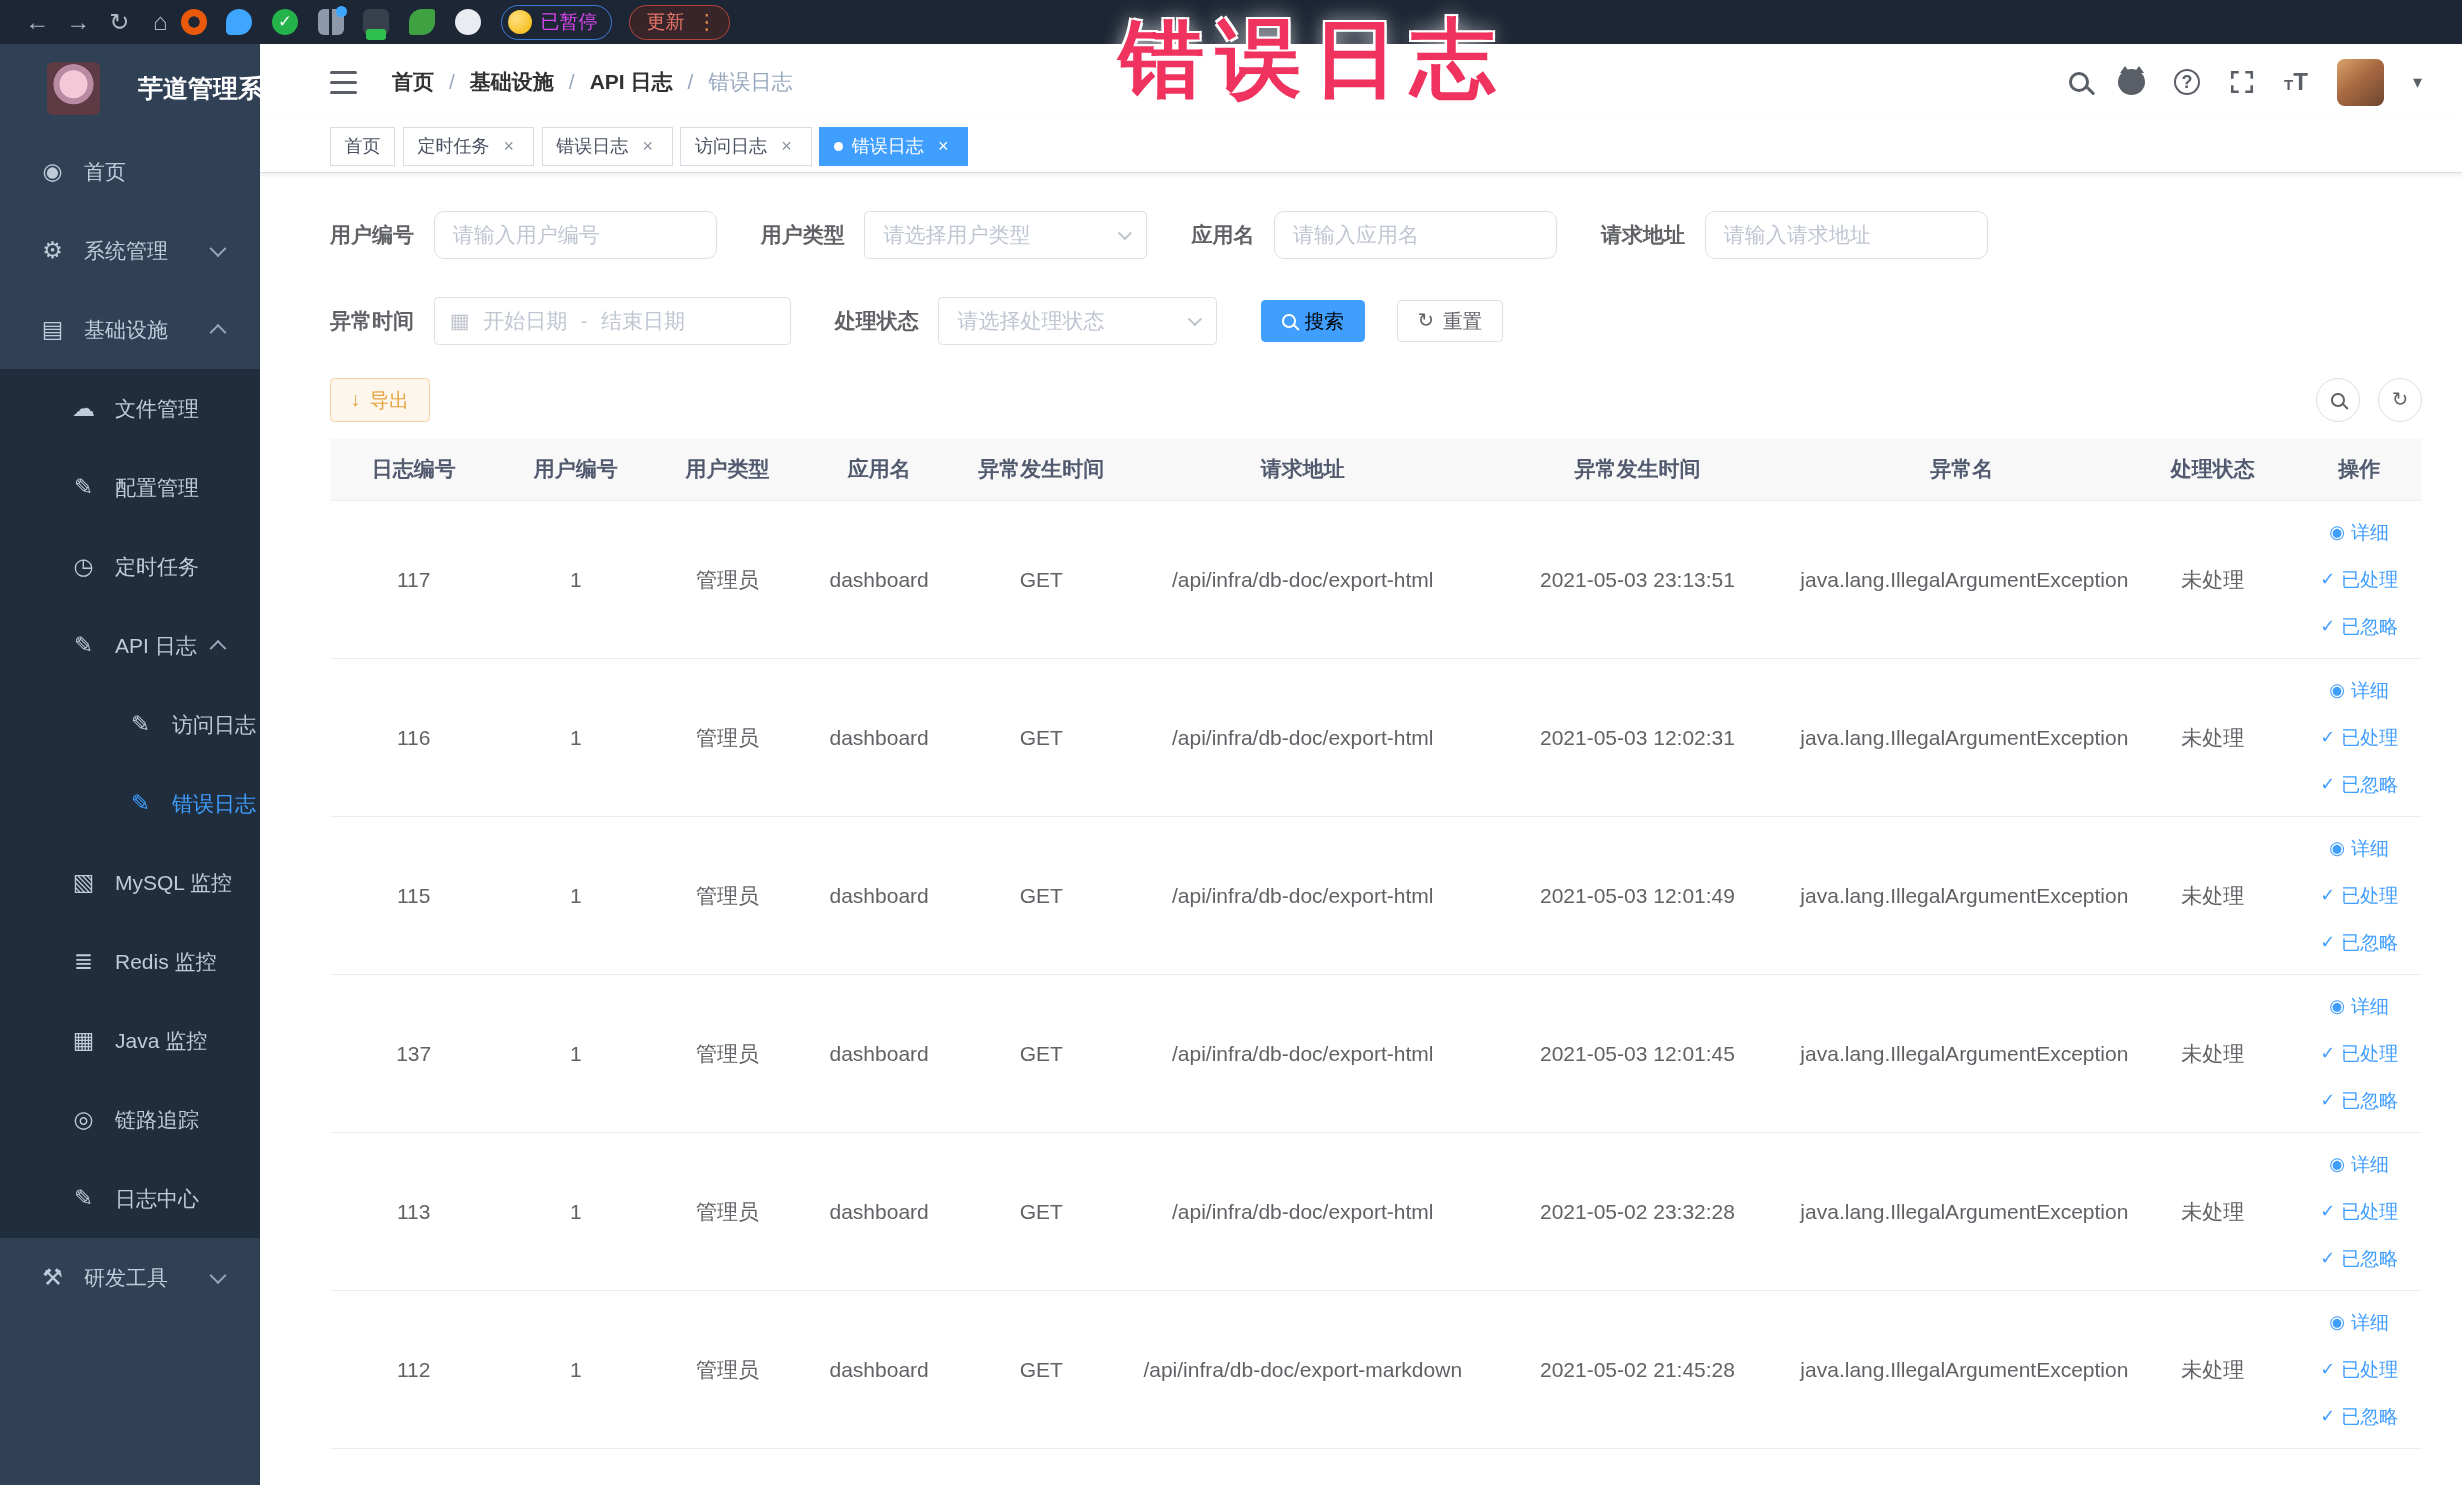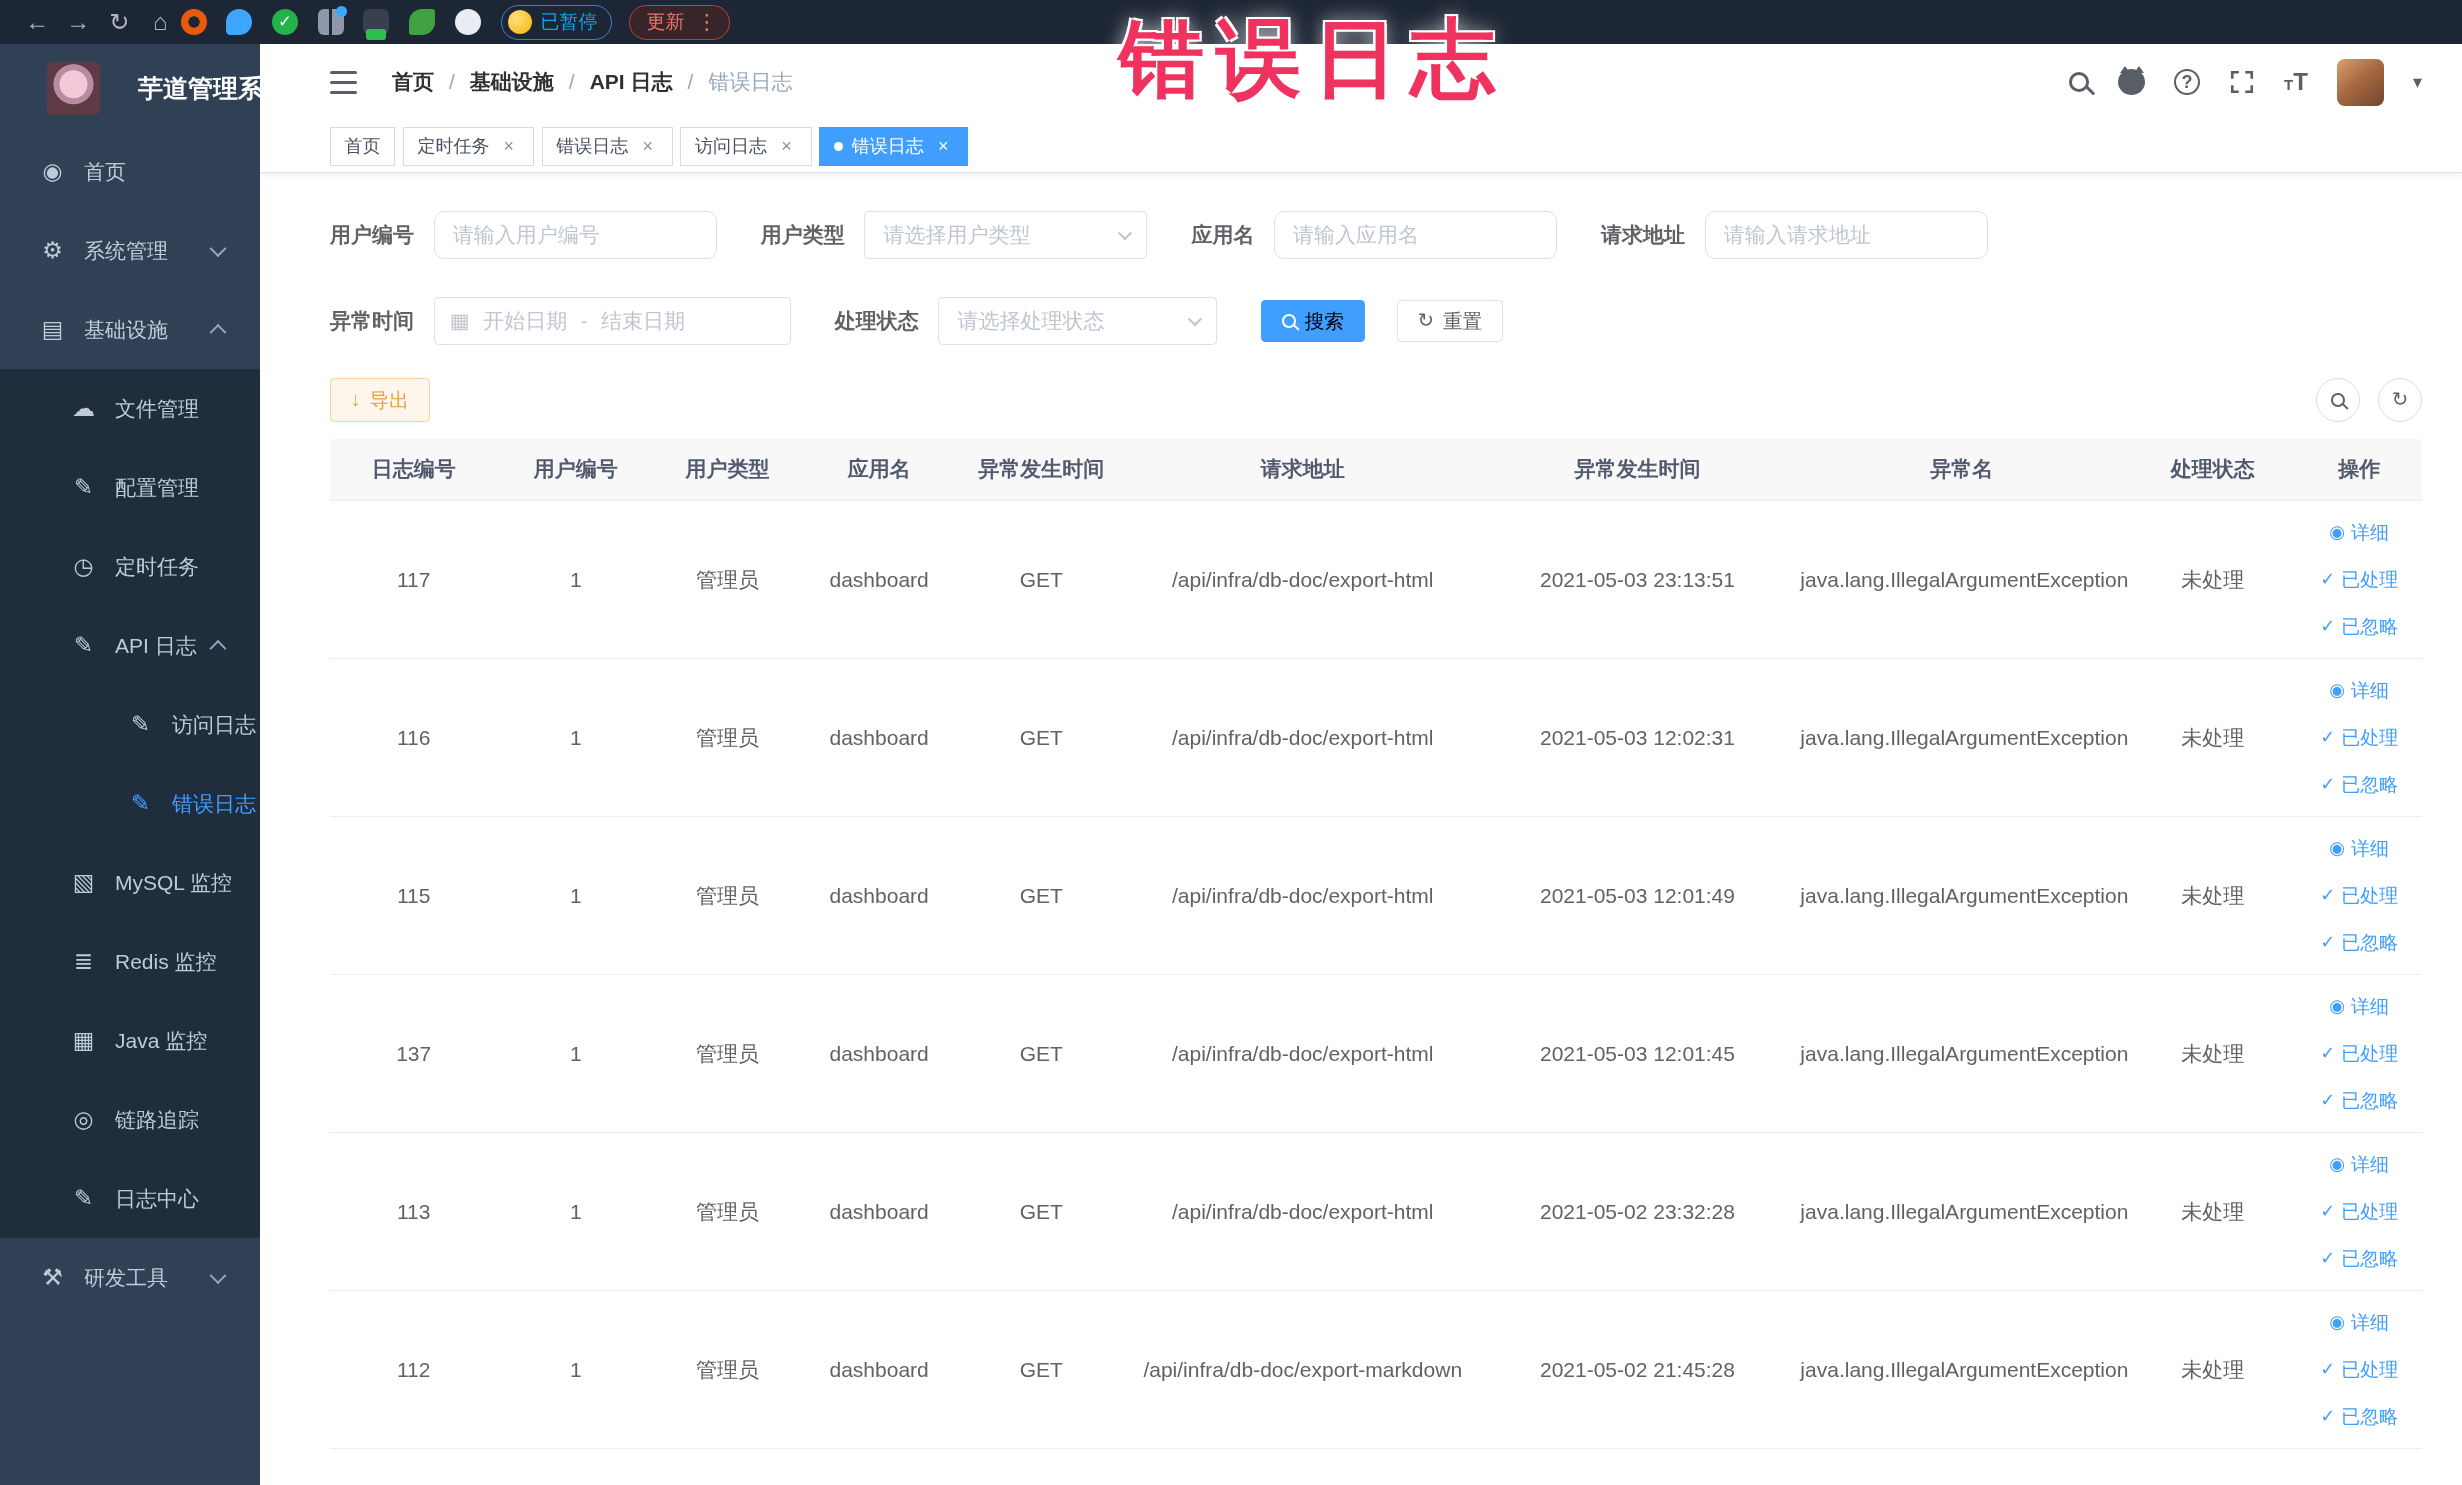--- a/index.html
+++ b/index.html
@@ -27,21 +27,21 @@
   .ext.green{border-radius:50%;background:#24b24a;color:#fff;font-size:16.7px;line-height:26px;text-align:center;}
   .ext.grid{background:linear-gradient(90deg,#8d99ab 11.4px,#1d2634 11.4px 14.4px,#8d99ab 14.4px);}
   .ext.grid::after{content:"";position:absolute;right:-3px;top:-3px;width:10.6px;height:10.6px;border-radius:50%;background:#3ea6ff;}
   .ext.dark{background:#39404d;}
   .ext.dark::after{content:"";position:absolute;left:3px;bottom:-4.5px;width:19.7px;height:10.6px;border-radius:3px;background:#2fbf4f;}
   .ext.leaf{border-radius:50% 3px 50% 3px;background:#3fa142;}
   .ext.pin{background:#e9edf2;border-radius:50%;}
   .paused-badge{height:35px;border:1.5px solid #3d7dd8;border-radius:17.4px;display:flex;align-items:center;
     gap:9px;padding:0 13.6px 0 6px;margin-right:16.7px;flex:0 0 auto;}
   .emoji-face{width:24px;height:24px;border-radius:50%;background:radial-gradient(circle at 35% 35%,#ffe082,#f4b400);}
-  .paused-label{font-size:19px;color:#0ea5e9;white-space:nowrap;}
+  .paused-label{font-size:19px;color:#d946ef;white-space:nowrap;}
   .update-pill{height:35px;border:1.5px solid #b5453b;background:#38252a;border-radius:17.4px;
     display:flex;align-items:center;gap:12px;padding:0 12px 0 16.7px;flex:0 0 auto;}
   .update-label{font-size:19px;color:#e57368;white-space:nowrap;}
   .dots{font-size:21px;color:#d98a4e;}
 
   
   .app{position:absolute;top:44px;left:0;width:2462px;height:1442px;display:flex;}
 
   
   .sidebar{width:260px;background:#304156;flex:0 0 auto;position:relative;overflow:hidden;}

